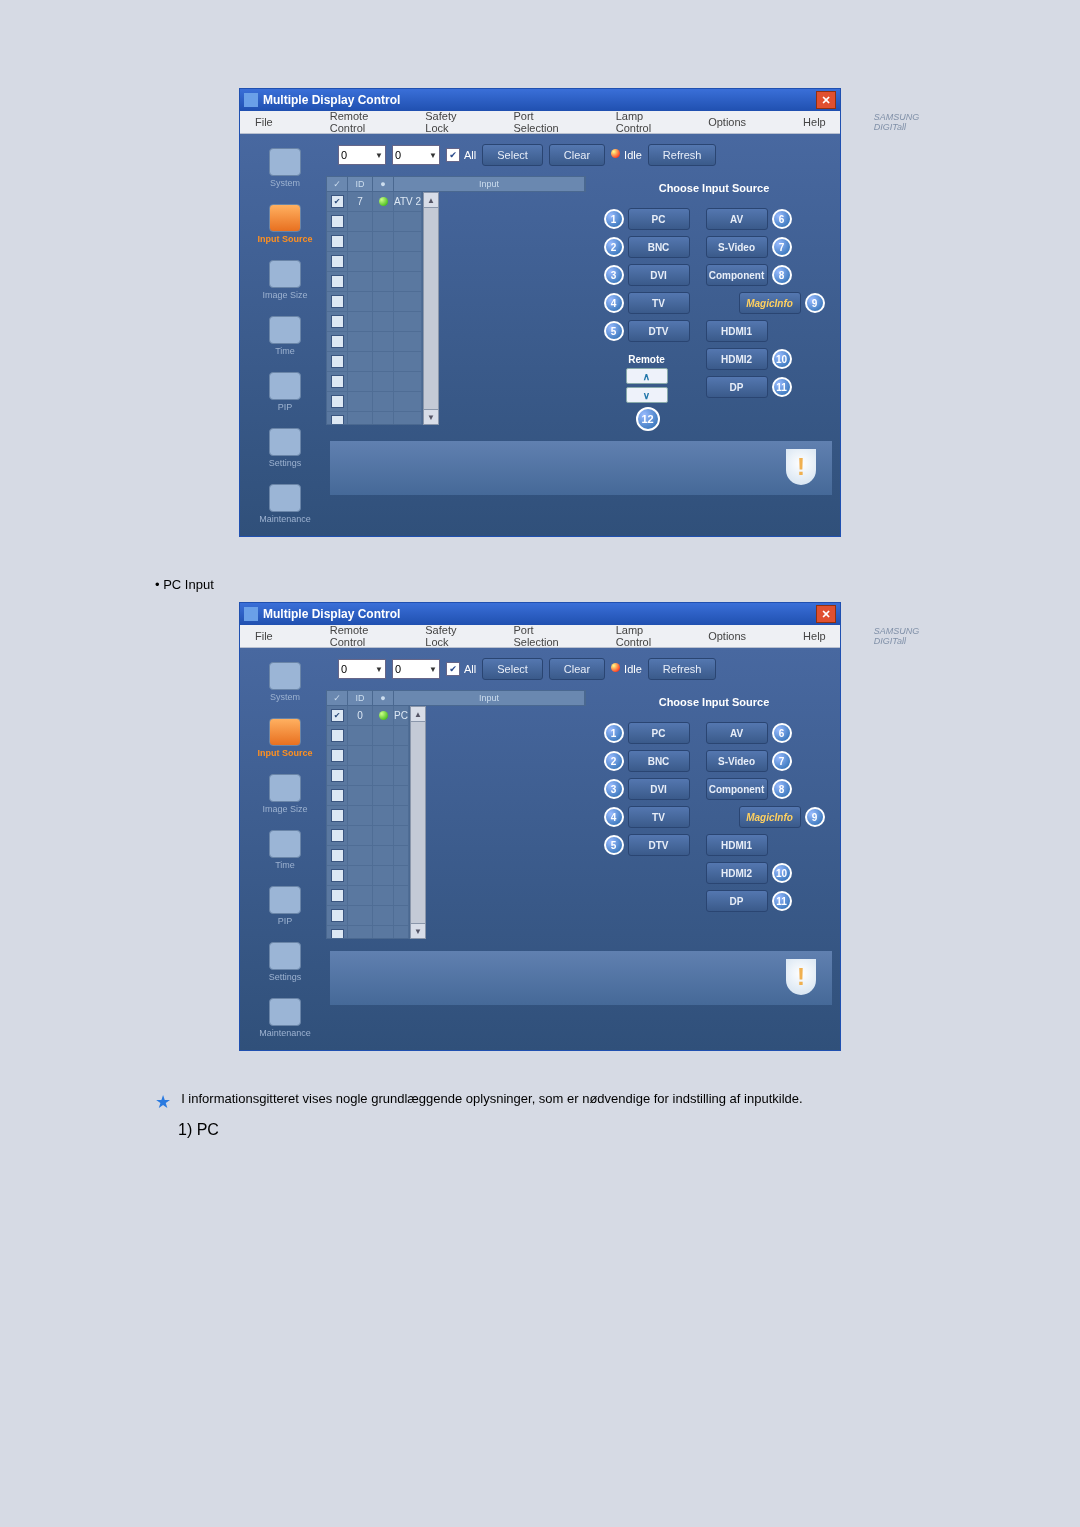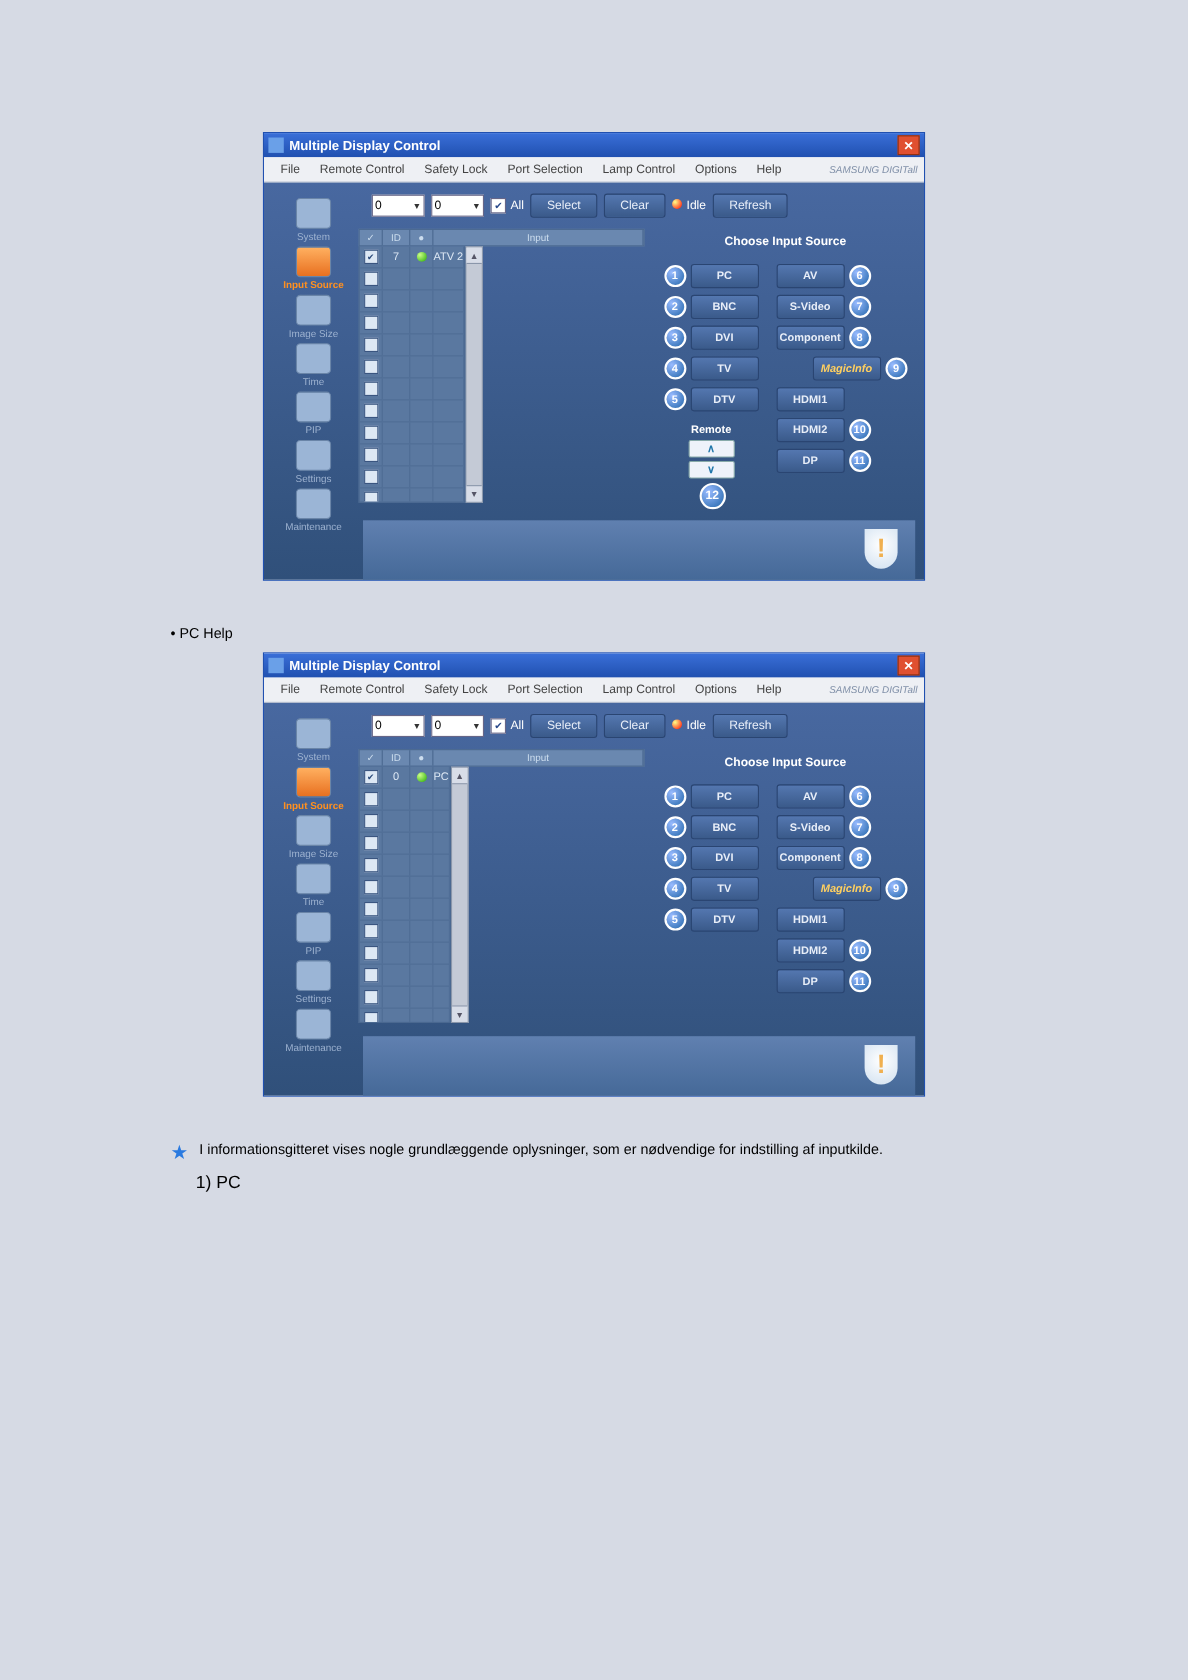--- a/index.html
+++ b/index.html
@@ -6,21 +6,21 @@
   margin: 0;
   padding: 0;
   background: #d6dae4;
   font-family: Arial, sans-serif;
   font-size: 12px;
   color: #000;
 }
 .page {
   width: 1080px;
   height: 1239px;
-  padding: 120px 150px 60px 150px;
+  padding: 88px 150px 60px 150px;
   box-sizing: border-box;
 }
 .app-window {
   width: 600px;
   border: 1px solid #2050b0;
   background: #fff;
   margin: 0 auto;
 }
 .titlebar {
   background: linear-gradient(#3a6fd8, #2050b0);
@@ -49,39 +49,41 @@
 }
 .menubar {
   background: #eef0f4;
   height: 22px;
   display: flex;
   align-items: center;
   font-size: 11px;
   color: #444;
   border-bottom: 1px solid #b8c0d0;
   padding-left: 6px;
+  gap: 39px;
 }
 .menubar .mitem { padding: 0 9px; cursor: pointer; }
 .menubar .brand {
   margin-left: auto;
   font-size: 9px;
   color: #8090a8;
   font-style: italic;
   padding-right: 6px;
 }
 .app-body {
   display: flex;
   background: linear-gradient(#4868a0, #30507a);
 }
 .sidebar {
   width: 90px;
   padding: 14px 0 8px 0;
   display: flex;
   flex-direction: column;
   align-items: center;
+  gap: 12px;
 }
 .side-item {
   width: 78px;
   text-align: center;
   margin-bottom: 4px;
   font-size: 9px;
   color: #9db2d0;
   cursor: pointer;
 }
 .side-item .sic {
@@ -546,21 +548,21 @@
           </div>
         </div>
       </div>
       <div class="footer-bar">
         <div class="info-icon">!</div>
       </div>
     </div>
   </div>
 </div>
 
-<div class="note-line">•  PC Help</div>
+<div class="note-line">•  PC Input</div>
 
 <div class="app-window">
   <div class="titlebar">
     <span class="icon-app"></span>
     <span>Multiple Display Control</span>
     <span class="spacer"></span>
     <span class="close-btn">✕</span>
   </div>
   <div class="menubar">
     <span class="mitem">File</span>

